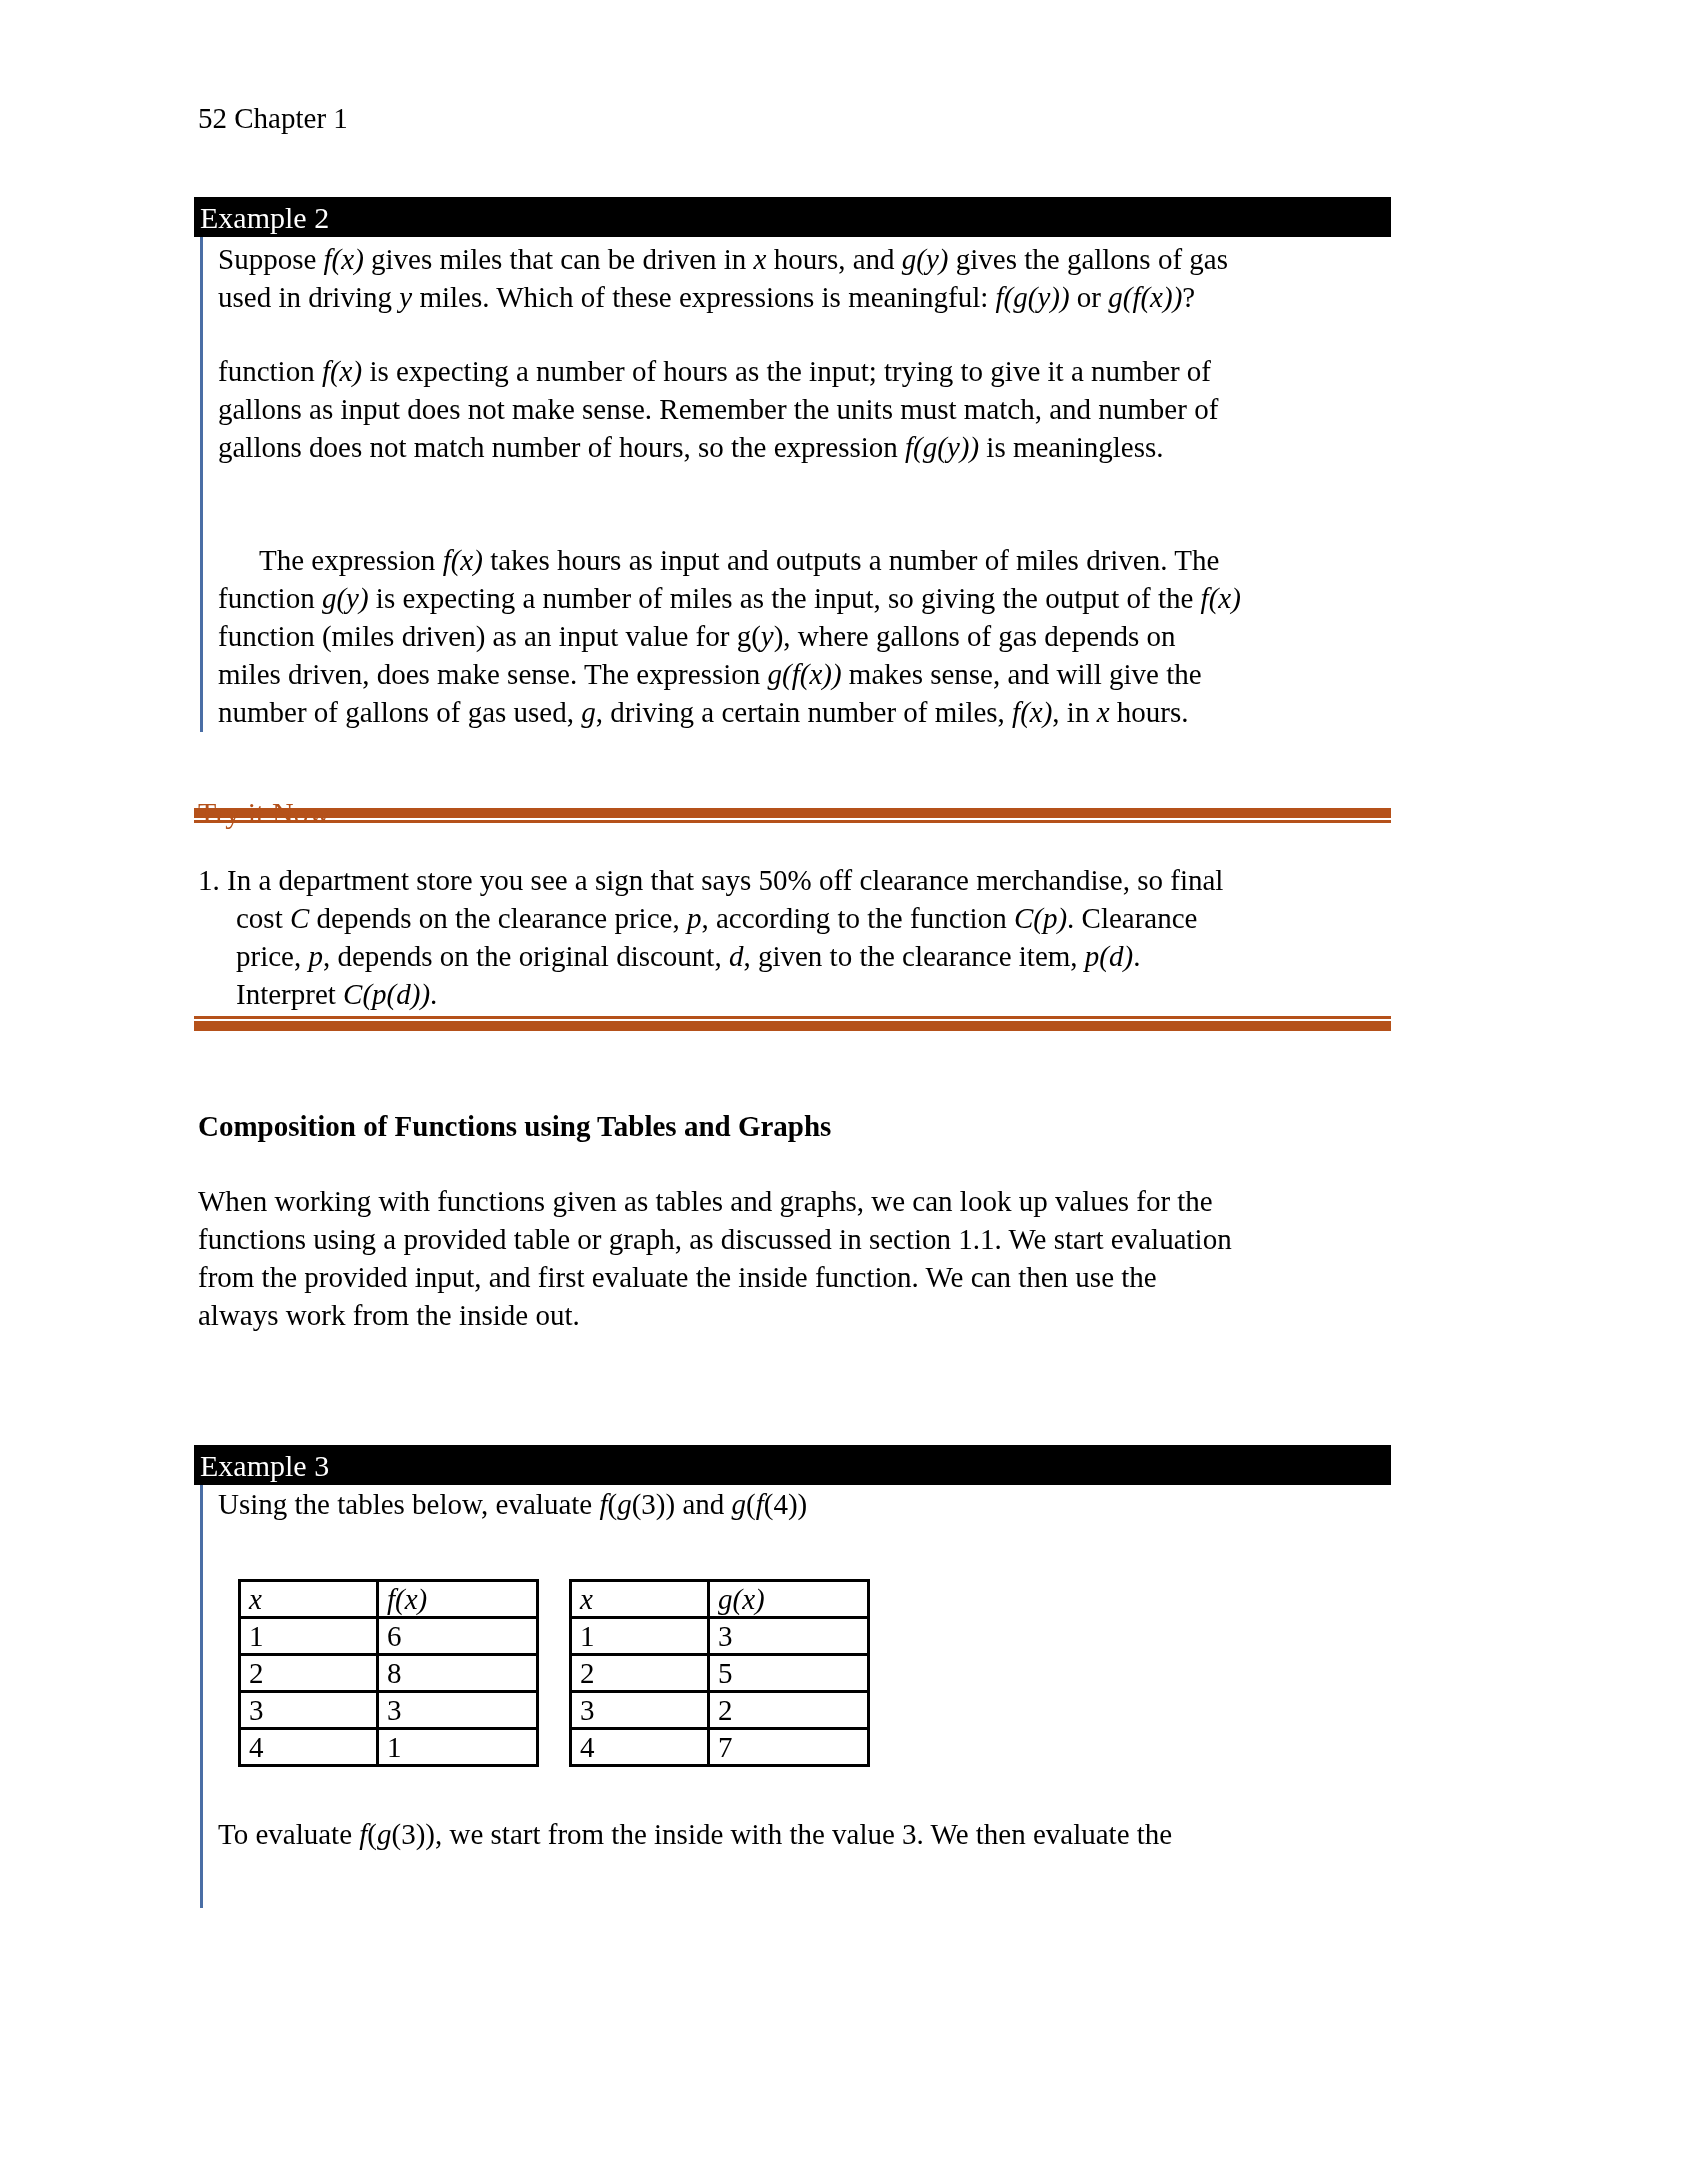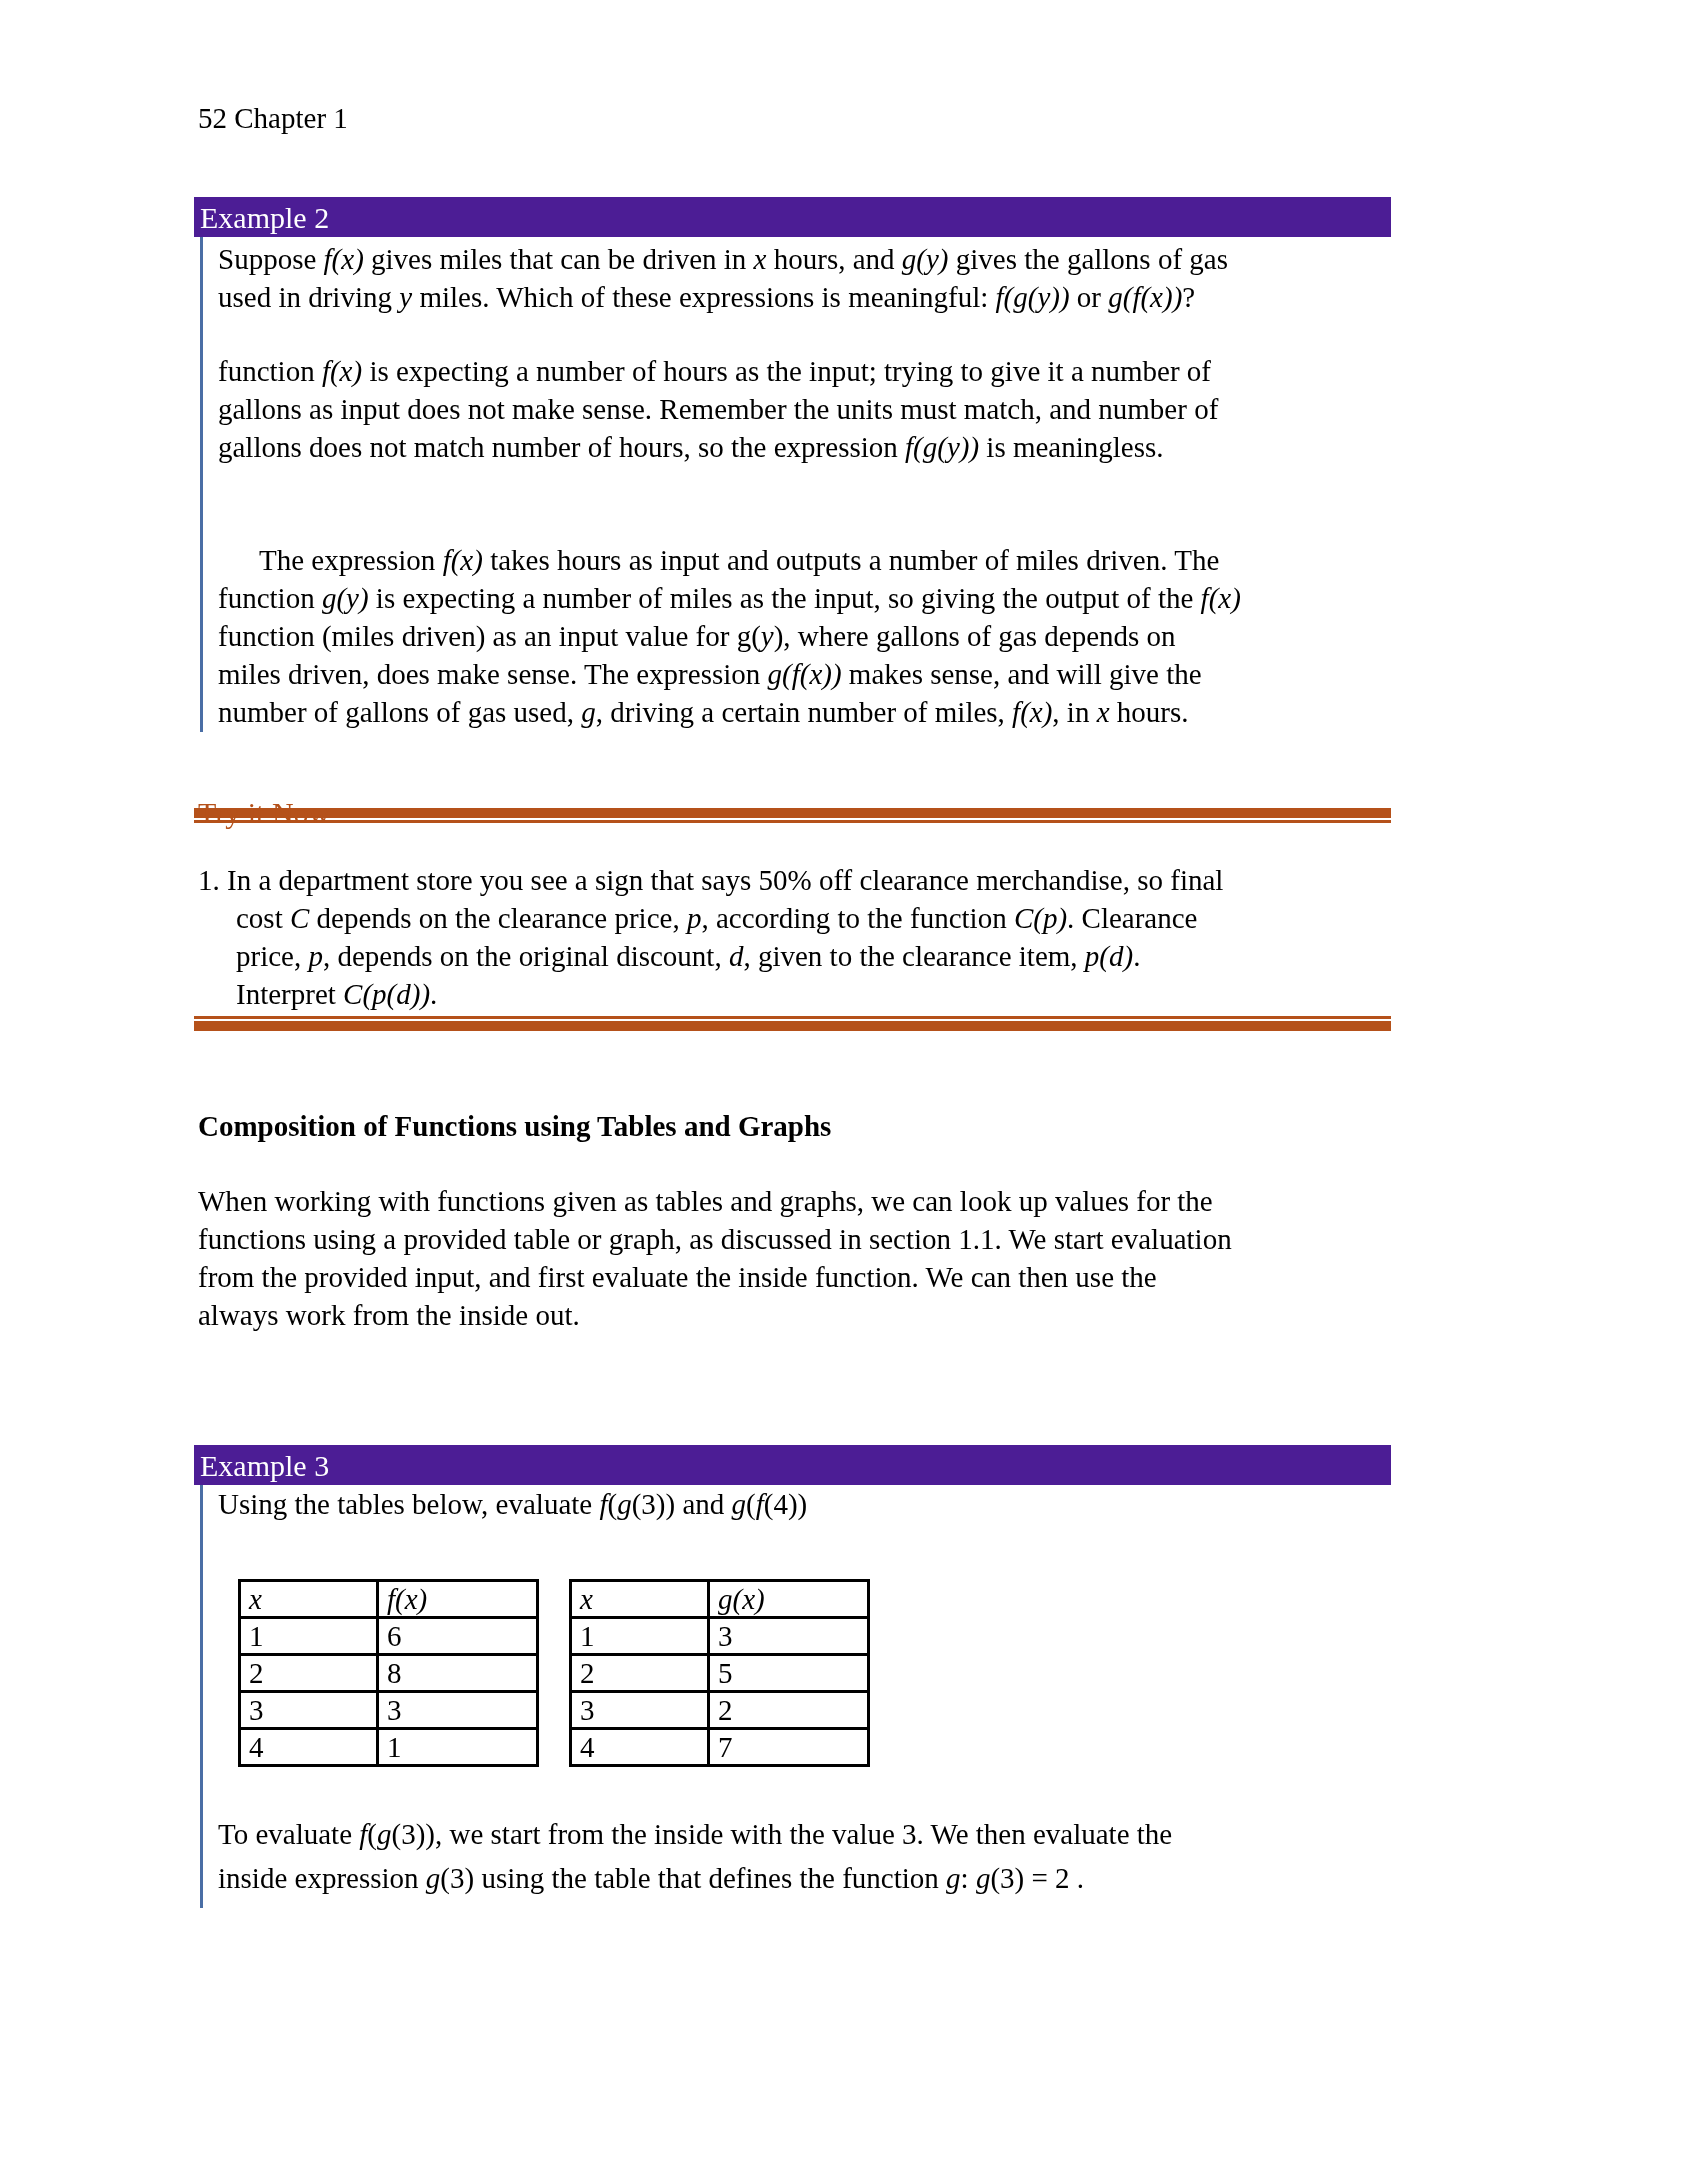--- a/index.html
+++ b/index.html
@@ -1,21 +1,21 @@
 <!DOCTYPE html>
 <html><head>
 <meta charset="utf-8">
 <style>
   html, body { margin:0; padding:0; }
   body { width:1683px; height:2178px; background:#ffffff; position:relative; overflow:hidden;
          font-family:"Liberation Serif", serif; color:#000; font-size:29px; }
   .abs { position:absolute; }
   .line { position:absolute; white-space:nowrap; line-height:38px; }
   .page-header { left:198px; top:99px; font-size:29px; }
-  .header-bar { left:194px; width:1197px; height:40px; background:#4c1d95; color:#fff; font-size:30px; line-height:42px; padding-left:6px; box-sizing:border-box; }
+  .header-bar { left:194px; width:1197px; height:40px; background:#000000; color:#fff; font-size:30px; line-height:42px; padding-left:6px; box-sizing:border-box; }
   .vline { width:3px; background:#4A6EA5; left:200px; }
   .para { left:218px; width:1168px; }
   .orange-thick { left:194px; width:1197px; height:10px; background:#B5511A; }
   .orange-thin { left:194px; width:1197px; height:3px; background:#B5511A; }
   .try-title { left:198px; top:794px; color:#B5511A; font-size:30px; }
   .section-heading { left:198px; top:1107px; font-weight:bold; font-size:29px; }
   i { font-style:italic; }
   table.vals { position:absolute; border-collapse:collapse; font-size:29px; }
   table.vals td { border:3px solid #000; height:34px; padding:0 0 0 8px; line-height:34px; vertical-align:bottom; }
   table.vals td.c1 { width:127px; }
@@ -116,15 +116,14 @@
       </tr>
   <tr>
         <td class="c1">4</td>
         <td class="c2">7</td>
       </tr>
 </tbody>
   </table>
 
 <div class="abs para" style="top:1812px;line-height:44px;">
     <div style="white-space: nowrap; line-height: 44px;">To evaluate <i>f</i>(<i>g</i>(3)), we start from the inside with the value 3. We then evaluate the</div>
-    <div style="white-space: nowrap; line-height: 44px;">inside expression <i>g</i>(3) using the table that defines the function <i>g</i>:  <i>g</i>(3) = 2 .</div>
   </div>
 
 
 </body></html>

